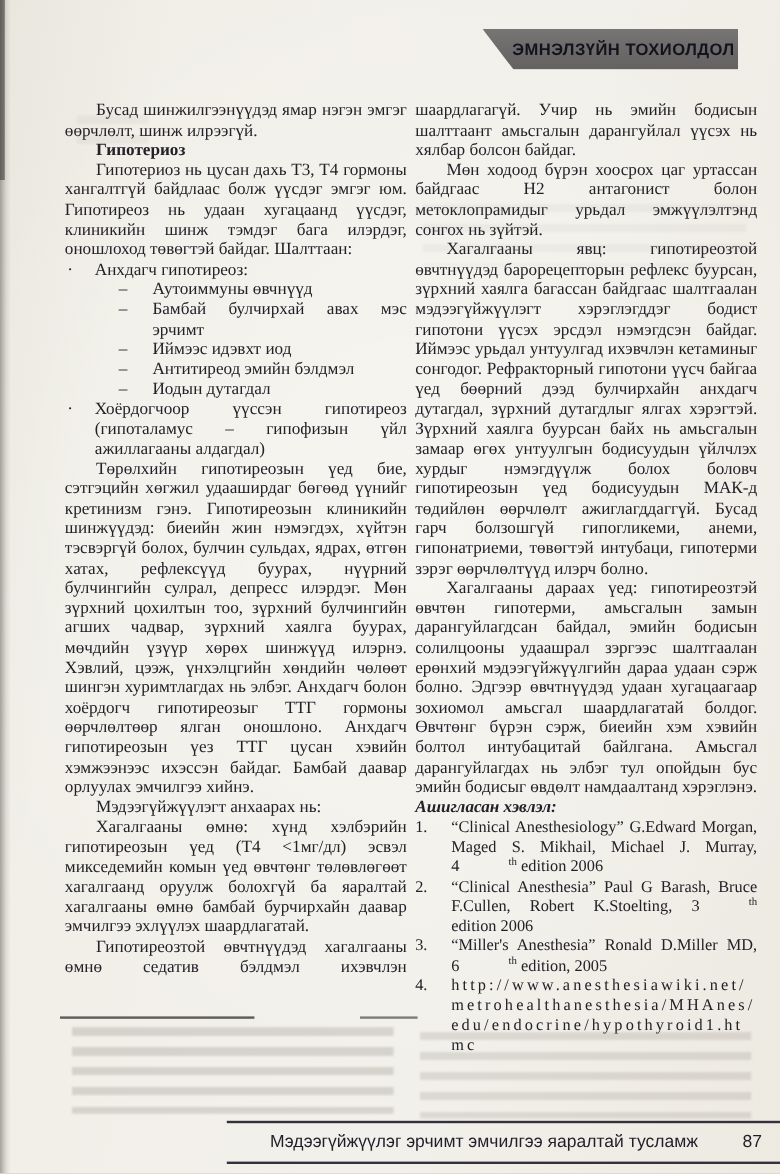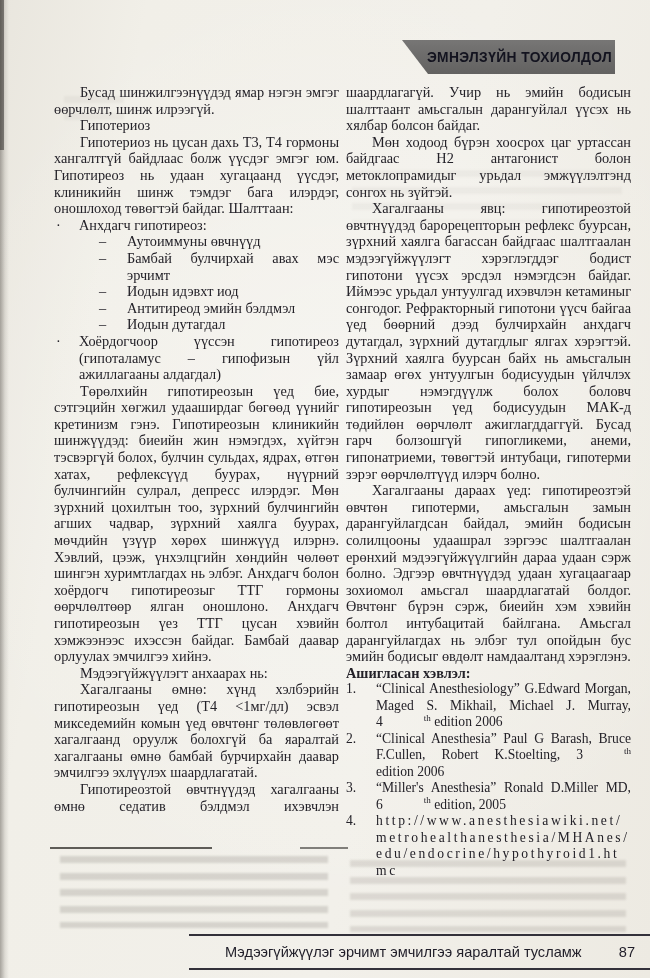--- a/index.html
+++ b/index.html
@@ -10,38 +10,38 @@
       linear-gradient(100deg, #e9e6de 0%, #f1efe8 18%, #f2f0ea 60%, #edeae2 100%);
     font-family:"Liberation Serif", serif; color:#232128;
   }
   
   .scan-edge{position:absolute;left:0;top:0;width:9px;height:100%;
     background:linear-gradient(to right, rgba(45,40,34,0.38), rgba(45,40,34,0.10) 55%, rgba(45,40,34,0) 100%);}
   .scan-edge-top{position:absolute;left:0;top:0;width:4px;height:150px;background:rgba(20,18,15,0.45);}
 
   
   .banner{
-    position:absolute; left:402px; top:40px; width:213px; height:34px;
+    position:absolute; left:402px; top:24px; width:213px; height:34px;
     background:linear-gradient(180deg,#777675 0%, #6d6c6b 45%, #636261 100%);
     clip-path:polygon(0 0, 100% 0, 100% 100%, 26px 100%);
     display:flex; align-items:center; justify-content:center;
     padding-left:22px; box-sizing:border-box;
     font-family:"Liberation Sans", sans-serif; font-weight:bold;
     font-size:13.8px; letter-spacing:0.4px; color:#13131f;
   }
 
   
   .col{position:absolute; top:84px; width:285px; font-size:14.3px; line-height:16.6px;}
   .col-left{left:54px;}
   .col-right{left:346px;}
   .par{text-align:justify; text-indent:26px; margin:0;}
   .par.noindent{text-indent:0;}
   .par.spread{text-align-last:justify;}
-  .h-bold{font-weight:normal; text-indent:26px; margin:0;}
-  .h-refs{font-weight:bold; text-indent:0; margin:0;}
+  .h-bold{font-weight:bold; text-indent:26px; margin:0;}
+  .h-refs{font-weight:bold; text-indent:0; margin:0;font-style:italic;}
 
   .li1{display:flex; margin:0;}
   .li1 .m1{width:11px; flex:none; padding-left:2px;}
   .li1 .t1{flex:1; text-align:justify; padding-left:12px;}
   .li2{display:flex; margin:0; padding-left:45px;}
   .li2 .m2{width:14px; flex:none;}
   .li2 .t2{flex:1; text-align:justify; padding-left:14px;}
 
   .ref{display:flex; margin:0; font-size:13.6px; line-height:16.5px;}
   .ref-num{width:18px; flex:none;}
@@ -97,21 +97,21 @@
     <div class="li2">
       <span class="m2">–</span>
       <span class="t2">Аутоиммуны өвчнүүд</span>
     </div>
     <div class="li2">
       <span class="m2">–</span>
       <span class="t2">Бамбай булчирхай авах мэс эрчимт</span>
     </div>
     <div class="li2">
       <span class="m2">–</span>
-      <span class="t2">Иодын идэвхт иод</span>
+      <span class="t2">Иймээс идэвхт иод</span>
     </div>
     <div class="li2">
       <span class="m2">–</span>
       <span class="t2">Антитиреод эмийн бэлдмэл</span>
     </div>
     <div class="li2">
       <span class="m2">–</span>
       <span class="t2">Иодын дутагдал</span>
     </div>
     <div class="li1">

